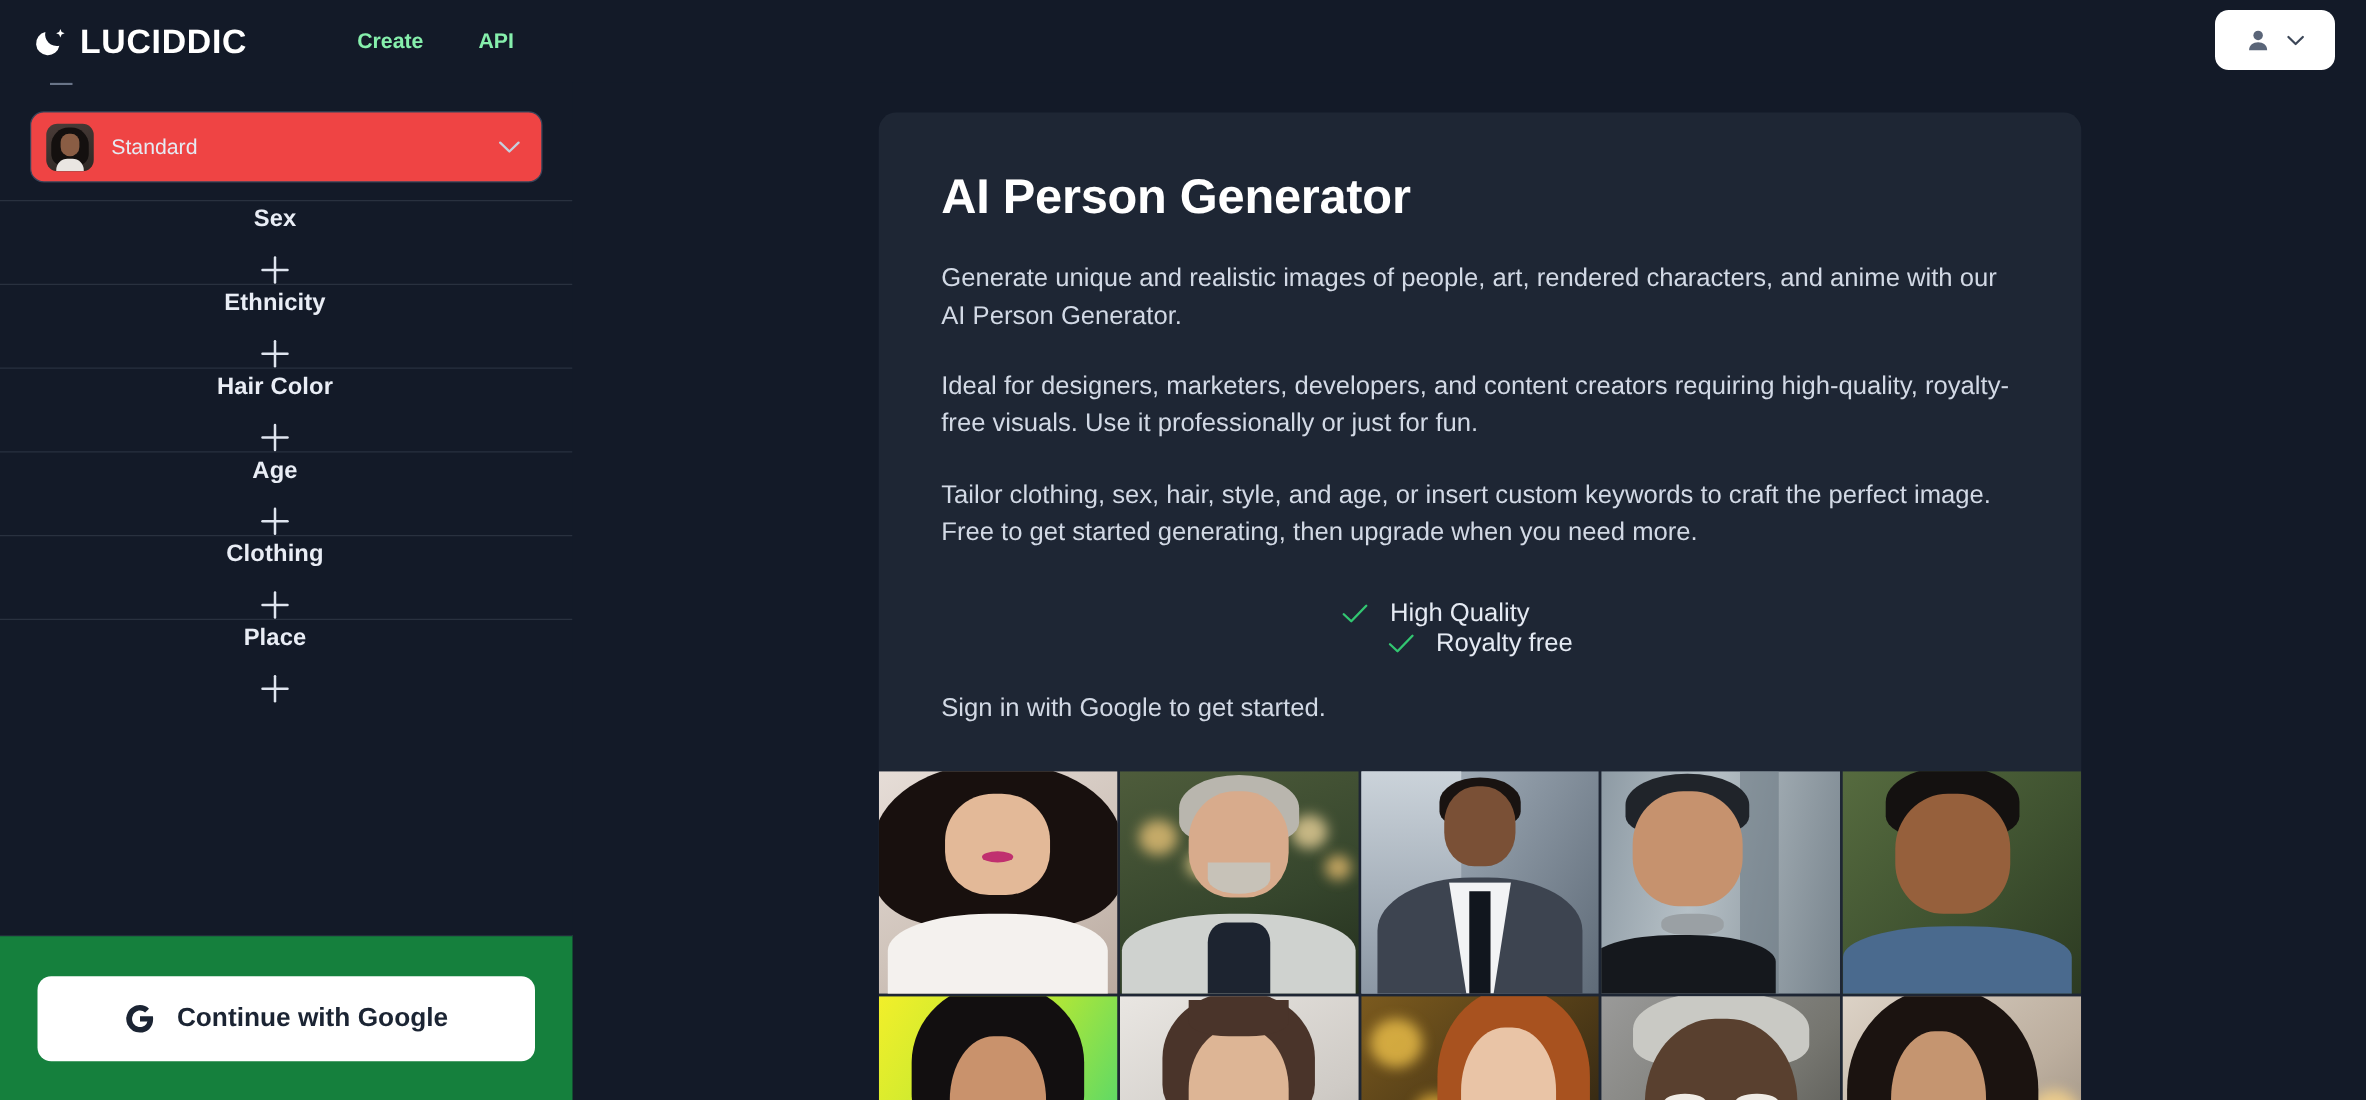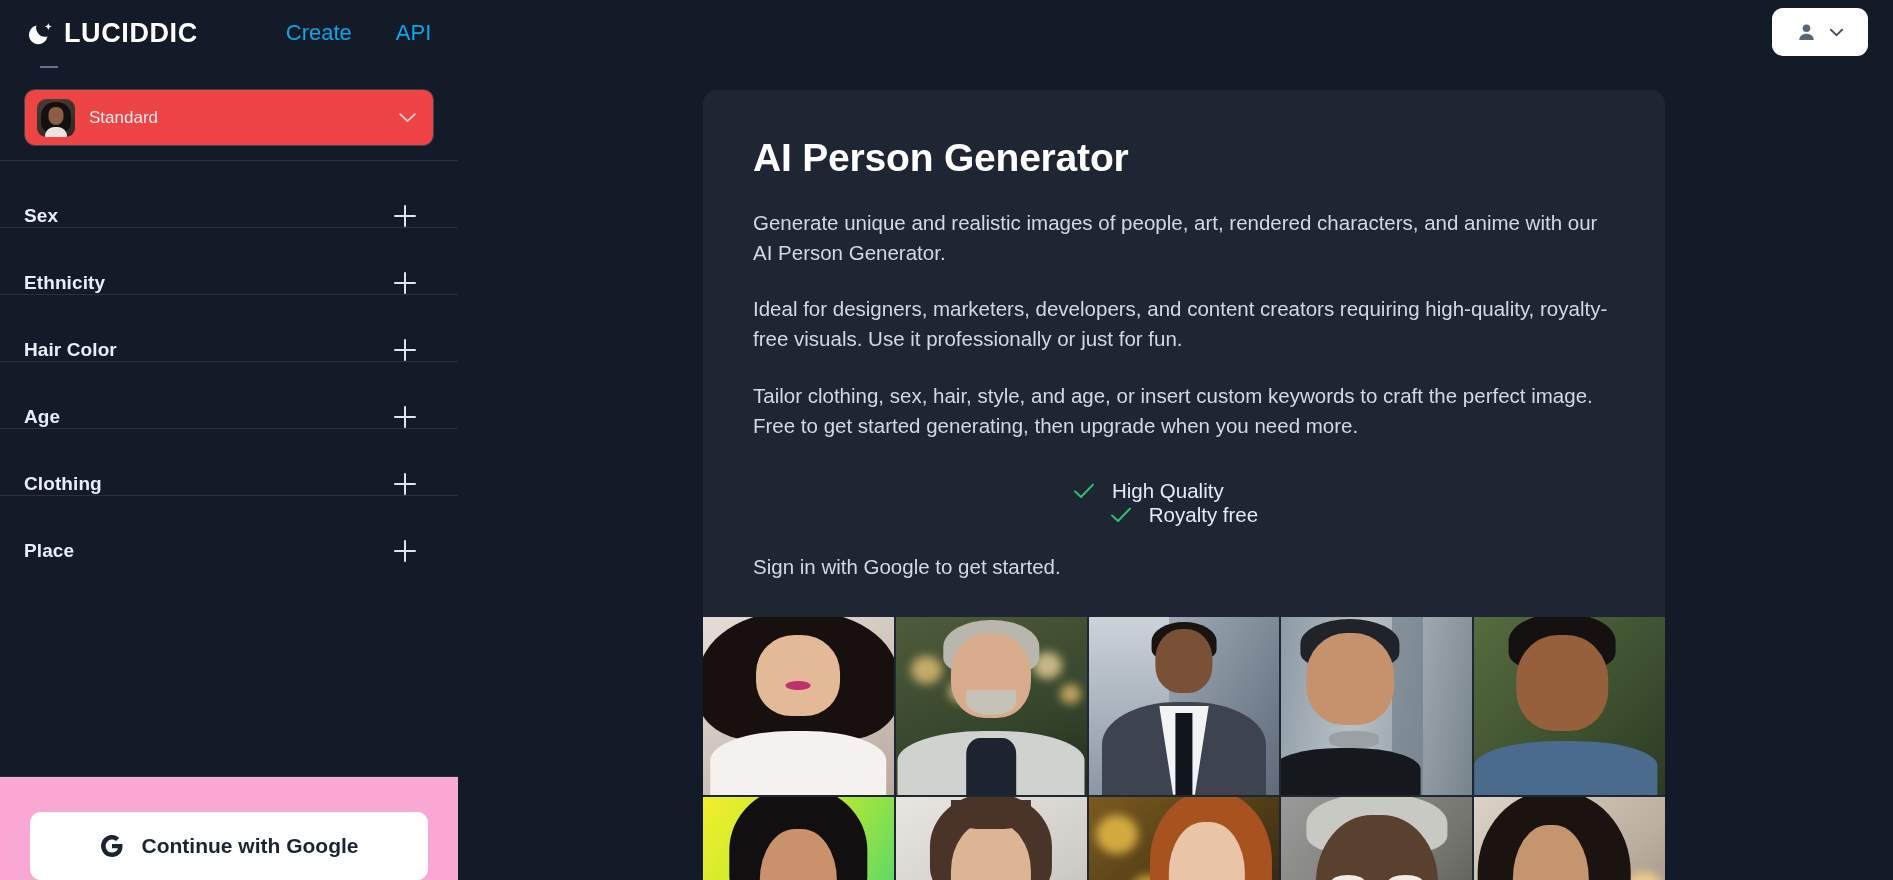--- a/index.html
+++ b/index.html
@@ -19,21 +19,21 @@
     display:flex; align-items:center;
   }
   .logo-wrap { display:flex; align-items:center; margin-left:28px; gap:9px; }
   .logo-mark { width:27px; height:27px; position:relative; flex:none; }
   .logo-text {
     font-size:27px; font-weight:700; letter-spacing:0.6px; color:#ffffff;
     line-height:1;
   }
   .nav { display:flex; align-items:center; gap:0; margin-left:66px; }
   .nav a {
-    color:#0ea5e9; font-size:22px; text-decoration:none; padding:8px 22px;
+    color:#86efac; font-size:17px; text-decoration:none; padding:8px 22px;font-weight:bold;
   }
 
   .user-btn {
     position:absolute; right:25px; top:8px;
     width:96px; height:48px; background:#ffffff; border-radius:11px;
     display:flex; align-items:center; justify-content:center; gap:13px;
     cursor:pointer; border:none;
   }
   .user-ico { width:19px; height:19px; display:block; }
   .chev { width:15px; height:9px; display:block; }
@@ -77,35 +77,35 @@
   .preset-avatar .body {
     position:absolute; left:50%; bottom:0; transform:translateX(-50%);
     width:22px; height:10px; border-radius:9px 9px 0 0; background:#e9e6e2;
   }
   .preset-label { font-size:17px; color:#e6eaf2; flex:1; }
   .preset-chev { width:19px; height:11px; margin-right:4px; }
 
   .sb-list { margin-top:14px; }
   .sb-row {
     height:67px; border-top:1px solid #29313f;
-    display:flex; align-items:flex-end; justify-content:space-between;
-    padding:4px 42px 0 24px; cursor:pointer;
+    display:flex; align-items:center; justify-content:space-between;
+    padding:4px 42px 0 24px; cursor:pointer;flex-direction:column;
   }
   .sb-row:first-child { border-top:1px solid #29313f; }
   .sb-row-label { font-size:19px; font-weight:700; color:#e9edf5; letter-spacing:.1px; }
   .plus { width:22px; height:22px; position:relative; flex:none; }
   .plus:before, .plus:after {
     content:""; position:absolute; background:#dfe5ef; border-radius:1px;
   }
   .plus:before { left:0; top:10px; width:22px; height:2px; }
   .plus:after  { top:0; left:10px; width:2px; height:22px; }
 
   .sb-footer {
-    flex:none; height:104px; background:#f9a8d4;
-    display:flex; align-items:flex-end; justify-content:center;
+    flex:none; height:132px; background:#15803d;
+    display:flex; align-items:center; justify-content:center;
     border-top:1px solid #222b3a;
   }
   .google-btn {
     width:398px; height:68px; background:#ffffff; border-radius:11px;
     display:flex; align-items:center; justify-content:center; gap:18px;
     cursor:pointer; border:none;
   }
   .g-logo { width:24px; height:24px; display:block; }
   .google-btn span { font-size:21px; font-weight:700; color:#1b2433; }
 

